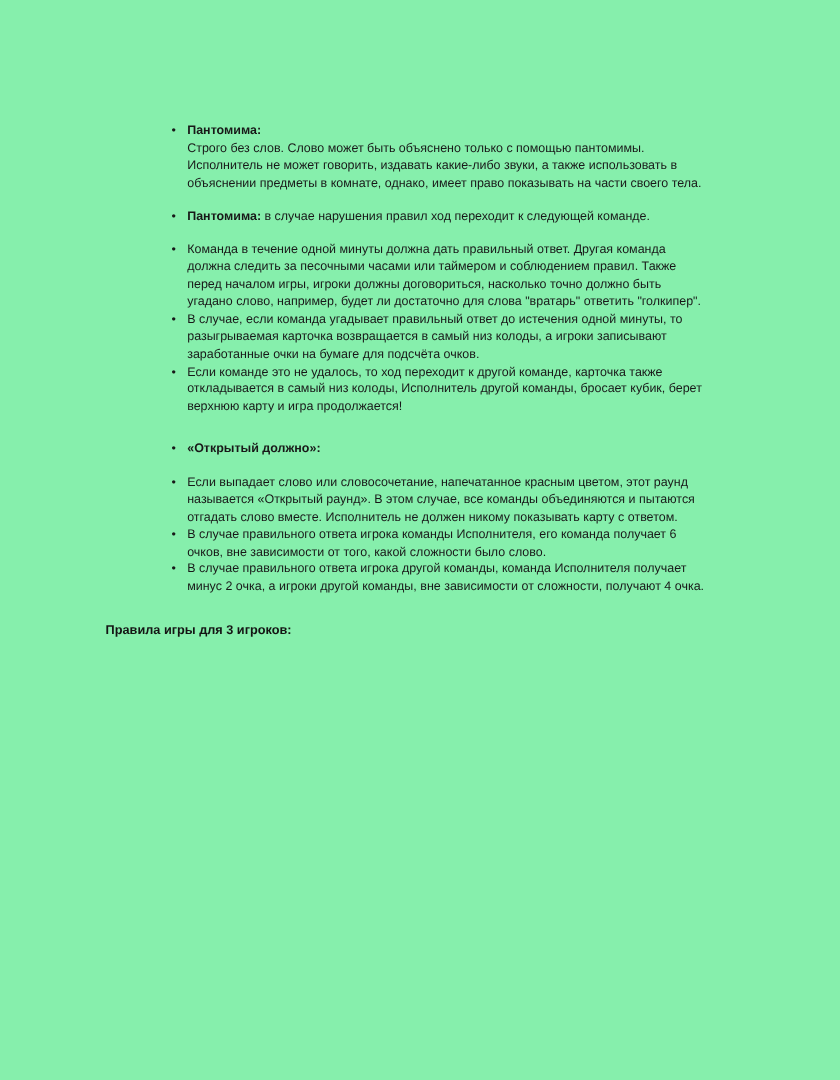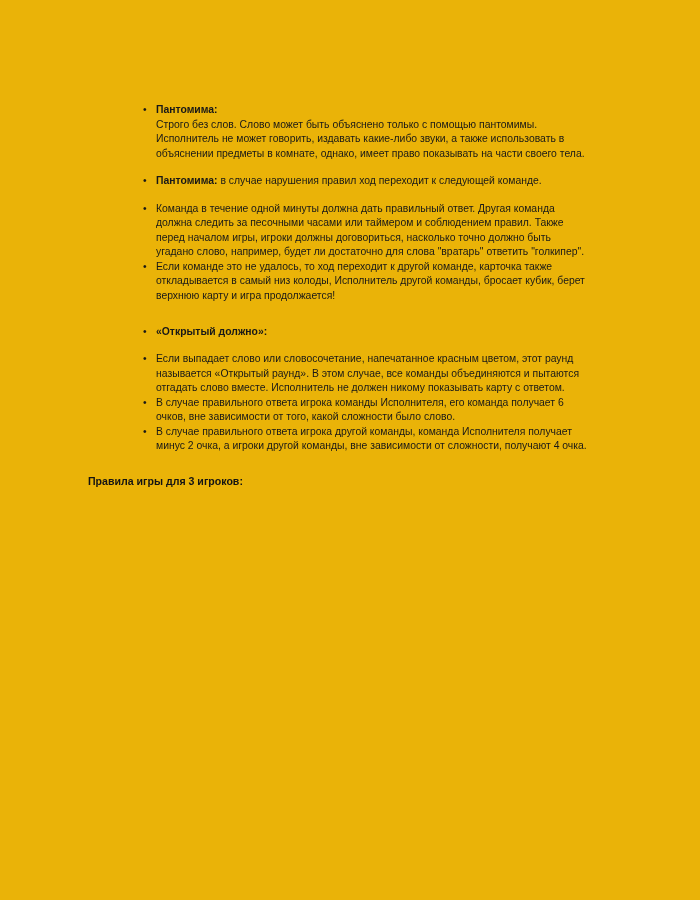--- a/index.html
+++ b/index.html
@@ -13,21 +13,21 @@
     height: 900px;
     font-family: "Liberation Sans", sans-serif;
     color: #1a1a1a;
     -webkit-font-smoothing: antialiased;
   }
 
   .page {
     position: relative;
     width: 700px;
     height: 900px;
-    background: #eab308;
+    background: #86efac;
     box-sizing: border-box;
     overflow: hidden;
   }
 
   .doc-body {
     position: absolute;
     left: 0;
     top: 103px;
     width: 700px;
   }
@@ -117,20 +117,23 @@
 
       <li class="bullet-item gap-before">
         <span class="bold">Пантомима:</span>
         <span>в случае нарушения правил ход переходит к следующей команде.</span>
       </li>
 
       <li class="bullet-item gap-before">
         <span>Команда в течение одной минуты должна дать правильный ответ. Другая команда должна следить за песочными часами или таймером и соблюдением правил. Также перед началом игры, игроки должны договориться, насколько точно должно быть угадано слово, например, будет ли достаточно для слова "вратарь" ответить "голкипер".</span>
       </li>
 
+      <li class="bullet-item">
+        <span>В случае, если команда угадывает правильный ответ до истечения одной минуты, то разыгрываемая карточка возвращается в самый низ колоды, а игроки записывают заработанные очки на бумаге для подсчёта очков.</span>
+      </li>
 
       <li class="bullet-item">
         <span>Если команде это не удалось, то ход переходит к другой команде, карточка также откладывается в самый низ колоды, Исполнитель другой команды, бросает кубик, берет верхнюю карту и игра продолжается!</span>
       </li>
     </ul>
 
     <ul class="bullet-list list-main">
 
       <li class="bullet-item gap-before-lg">
         <span class="bold">«Открытый должно»:</span>

